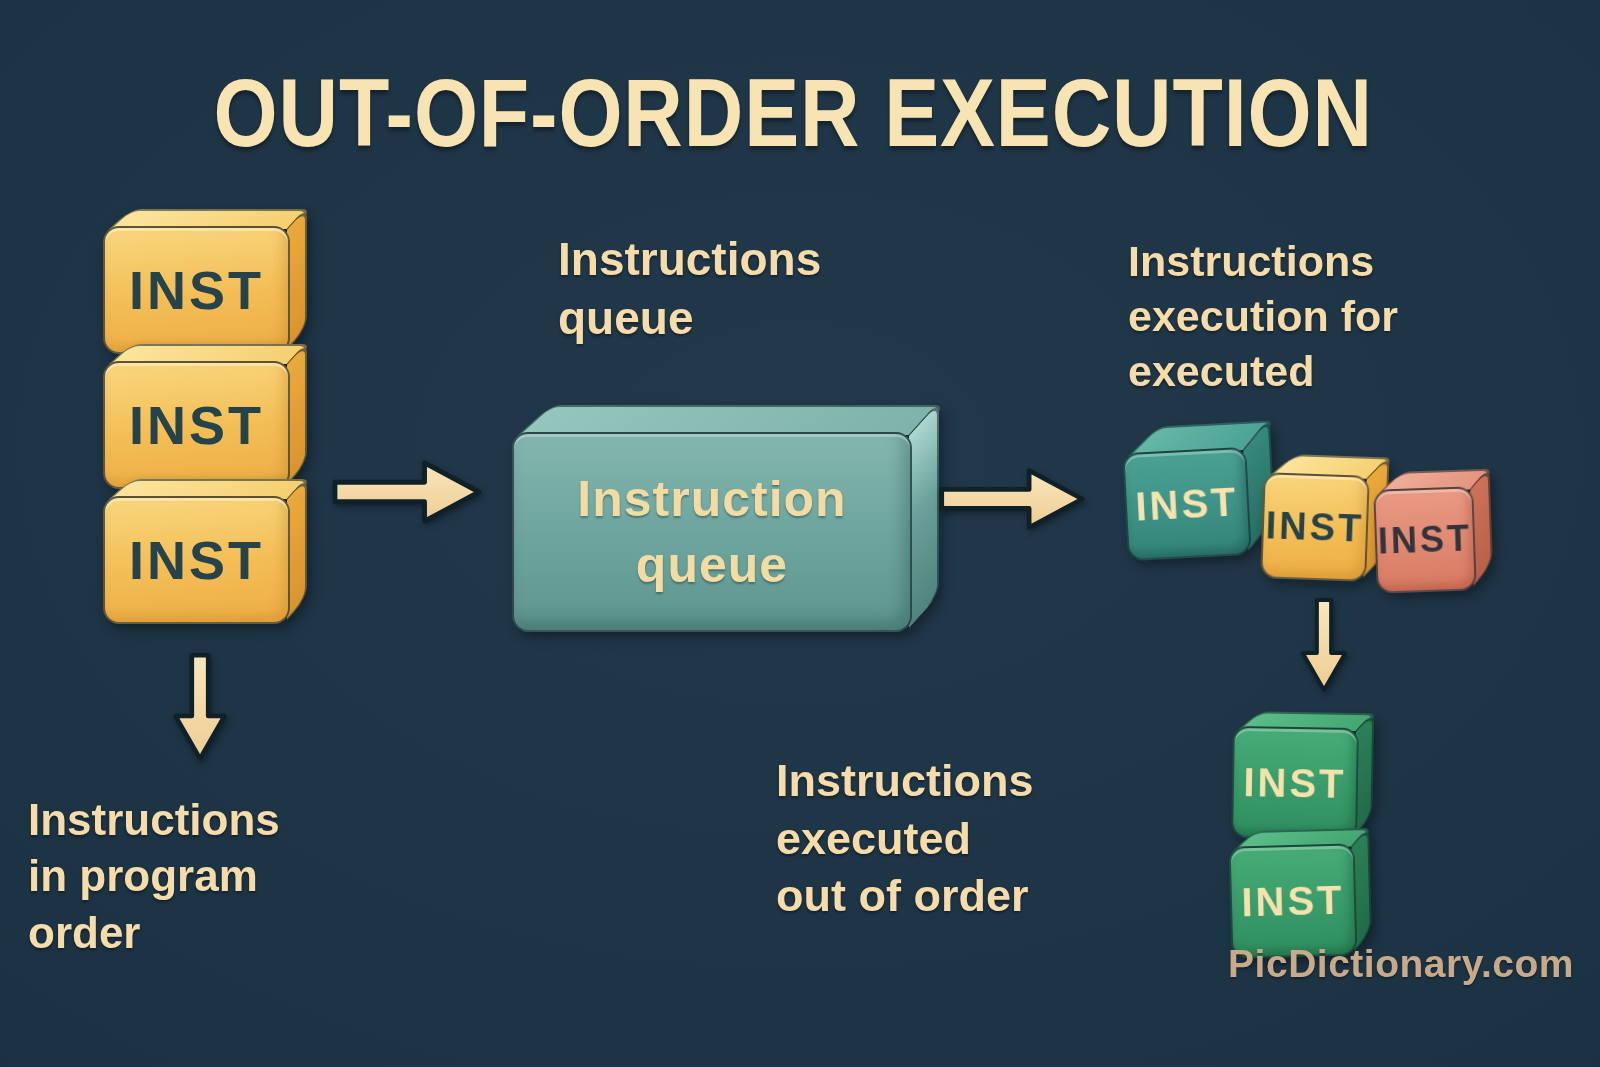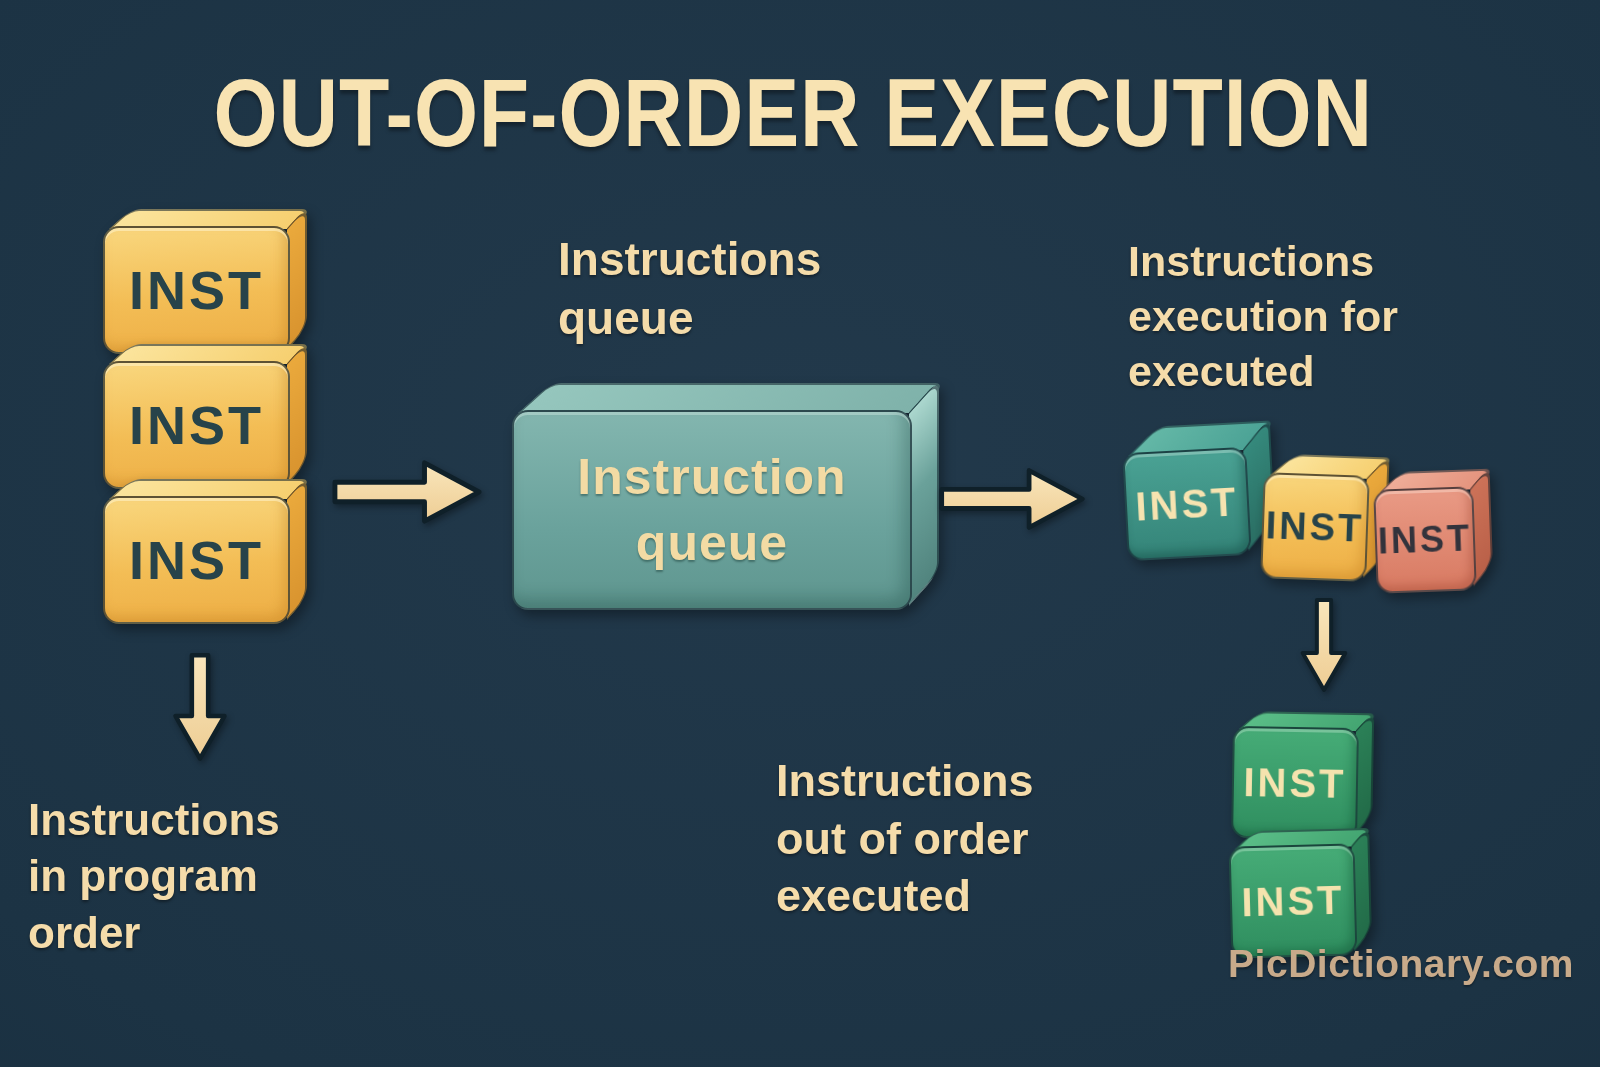--- a/index.html
+++ b/index.html
@@ -120,21 +120,21 @@
 
   <svg class="arrow" style="left:326px;top:455px;width:162px;height:74px" viewBox="0 0 160 76">
     <path d="M6 28 H98 V8 L154 38 L98 68 V48 H6 Z" fill="url(#agrad)" stroke="#0f2029" stroke-width="5" stroke-linejoin="round"></path>
   </svg>
 
   <div class="caption" style="left:558px;top:230px;width:365px;font-size:46px">
     <div>Instructions</div>
     <div>queue</div>
   </div>
 
-  <div class="b3d v-tealbox" style="left:512px;top:410px;width:400px;height:200px;--d:28px">
+  <div class="b3d v-tealbox" style="left:512px;top:432px;width:400px;height:200px;--d:28px">
     <div class="topf"></div>
     <div class="sidef"></div>
     <div class="front">
       <div class="boxtext">
         <div>Instruction</div>
         <div>queue</div>
       </div>
     </div>
   </div>
 
@@ -163,22 +163,22 @@
     <div class="sidef"></div>
     <div class="front fs36">INST</div>
   </div>
 
   <svg class="arrow" style="left:1296px;top:596px;width:56px;height:98px" viewBox="0 0 64 124">
     <path d="M23 5 H41 V72 H59 L32 119 L5 72 H23 Z" fill="url(#agrad)" stroke="#0f2029" stroke-width="5" stroke-linejoin="round"></path>
   </svg>
 
   <div class="caption" style="left:776px;top:752px;width:360px;font-size:45px">
     <div>Instructions</div>
+    <div>executed</div>
     <div>out of order</div>
-    <div>executed</div>
   </div>
 
   <div class="b3d v-green" style="left:1232px;top:727px;width:126px;height:112px;--d:16px;transform:rotate(1deg)">
     <div class="topf"></div>
     <div class="sidef"></div>
     <div class="front fs40">INST</div>
   </div>
   <div class="b3d v-green" style="left:1230px;top:845px;width:126px;height:112px;--d:16px;transform:rotate(-1.5deg)">
     <div class="topf"></div>
     <div class="sidef"></div>

